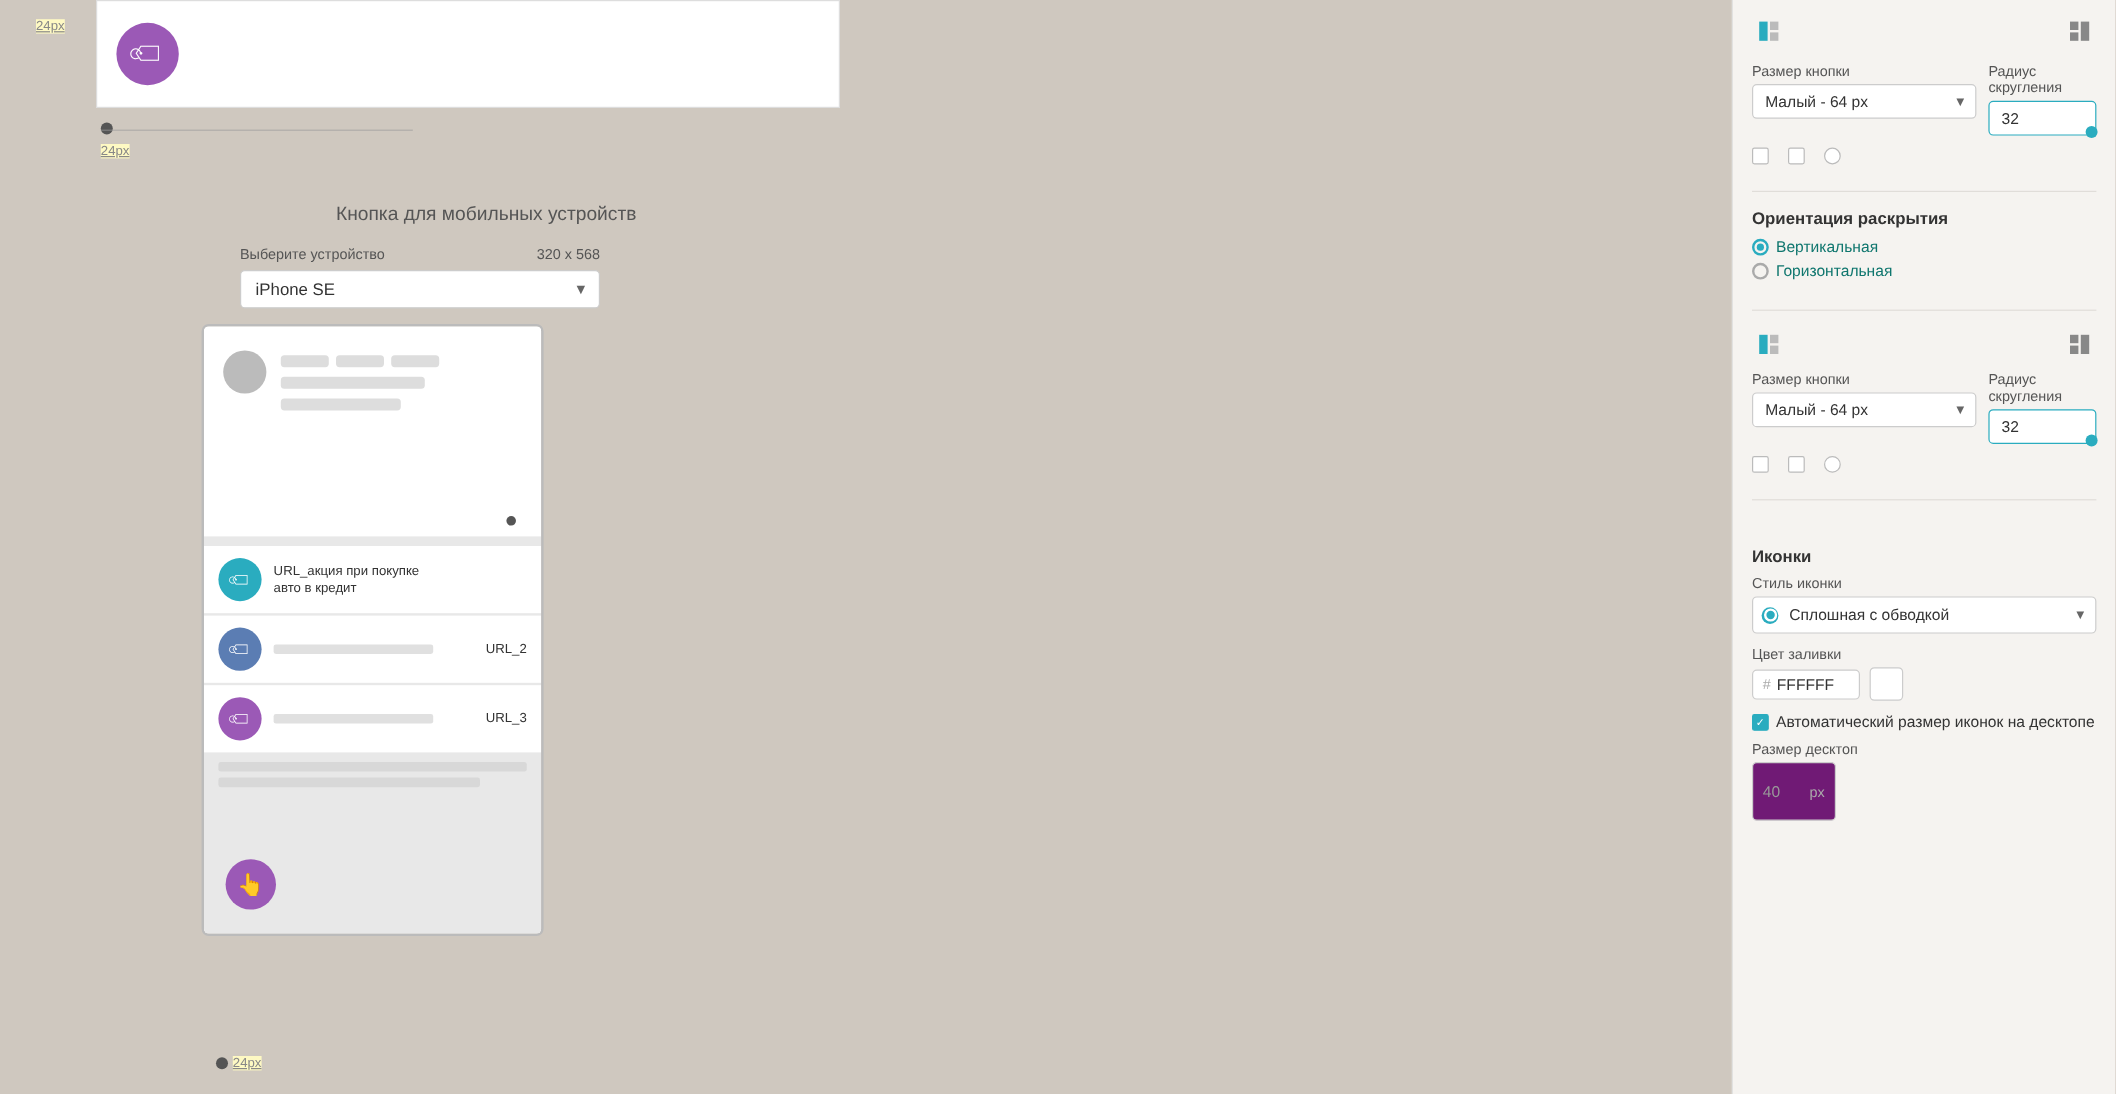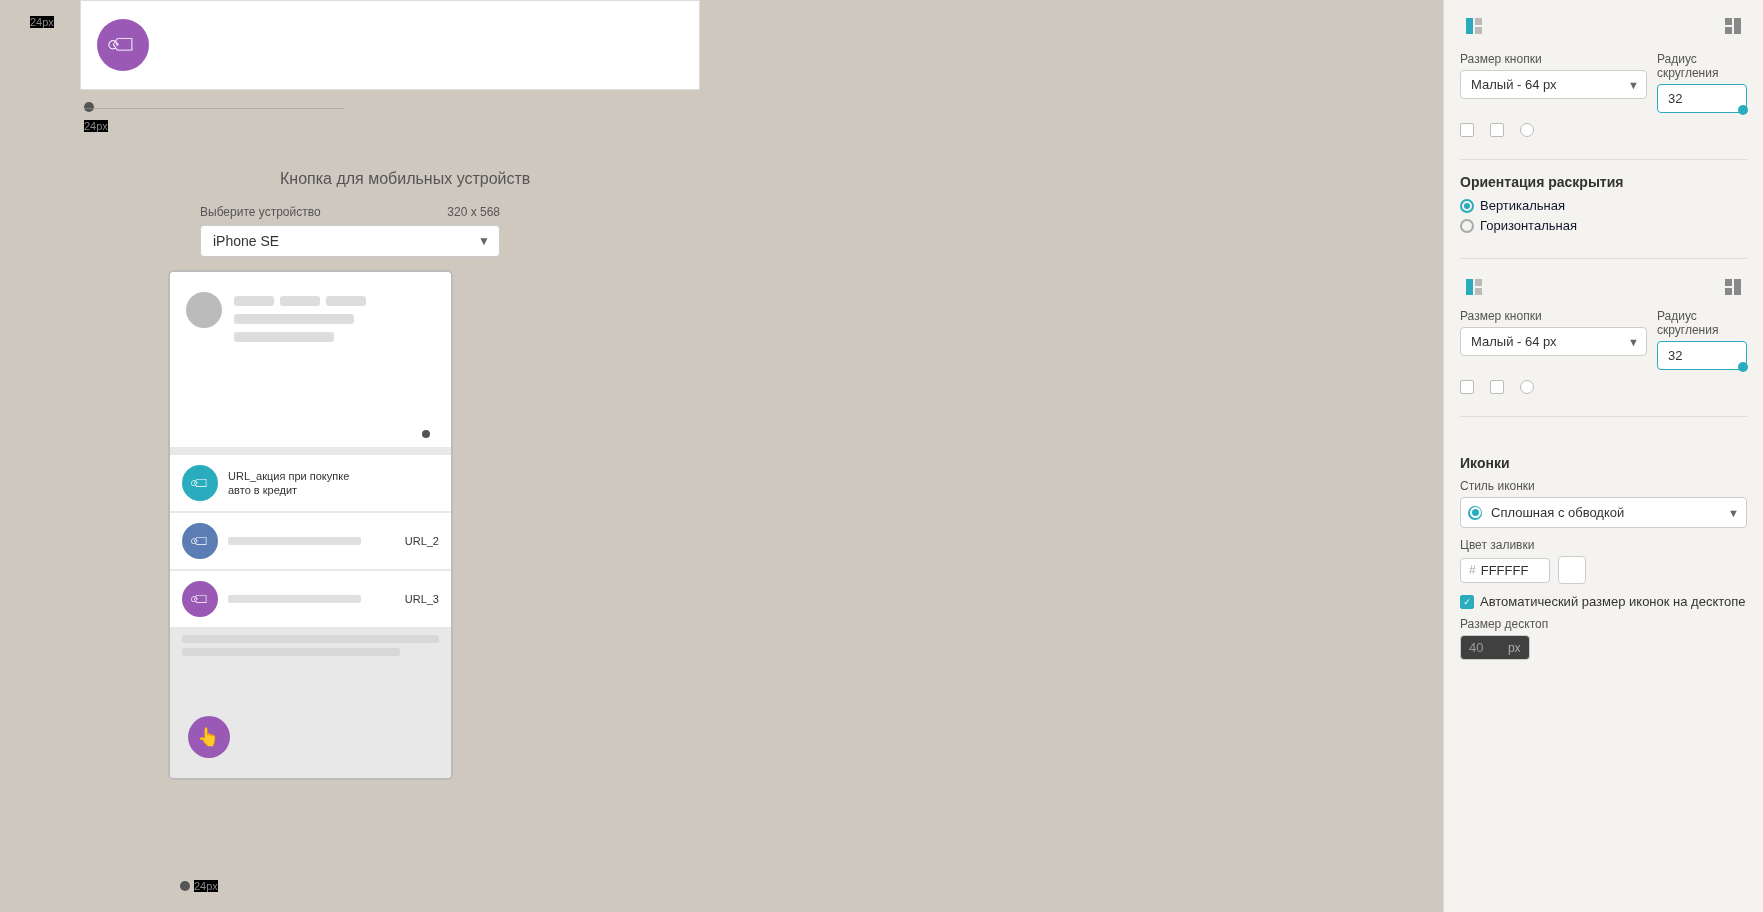--- a/index.html
+++ b/index.html
@@ -18,21 +18,22 @@
       position: relative;
       background: #cfc8bf;
       overflow: hidden;
     }
 
     
     .ruler-label {
       position: absolute;
       font-size: 11px;
       color: #888;
-      background: #000000;
+      background: #fef9c3;
+      text-decoration: underline;
     }
 
     .ruler-dot {
       position: absolute;
       width: 10px;
       height: 10px;
       border-radius: 50%;
       background: #555;
     }
 
@@ -366,21 +367,21 @@
 
     .radio-item {
       display: flex;
       align-items: center;
       gap: 6px;
       margin-bottom: 5px;
     }
 
     .radio-item label {
       font-size: 13px;
-      color: #0f172a;
+      color: #0f766e;
       cursor: pointer;
     }
 
     .radio-circle {
       width: 14px;
       height: 14px;
       border-radius: 50%;
       border: 2px solid #2aacbf;
       display: flex;
       align-items: center;
@@ -540,22 +541,22 @@
       align-items: center;
       gap: 6px;
       margin-bottom: 6px;
     }
 
     .size-input-wrap {
       display: flex;
       align-items: center;
       border: 1px solid #ccc;
       border-radius: 4px;
-      background: #404040;
-      padding: 4px 8px;
+      background: #701a75;
+      padding: 16px 8px;
       gap: 4px;
     }
 
     .size-value {
       font-size: 13px;
       color: #999;
       background: transparent;
       border: none;
       outline: none;
       width: 35px;

